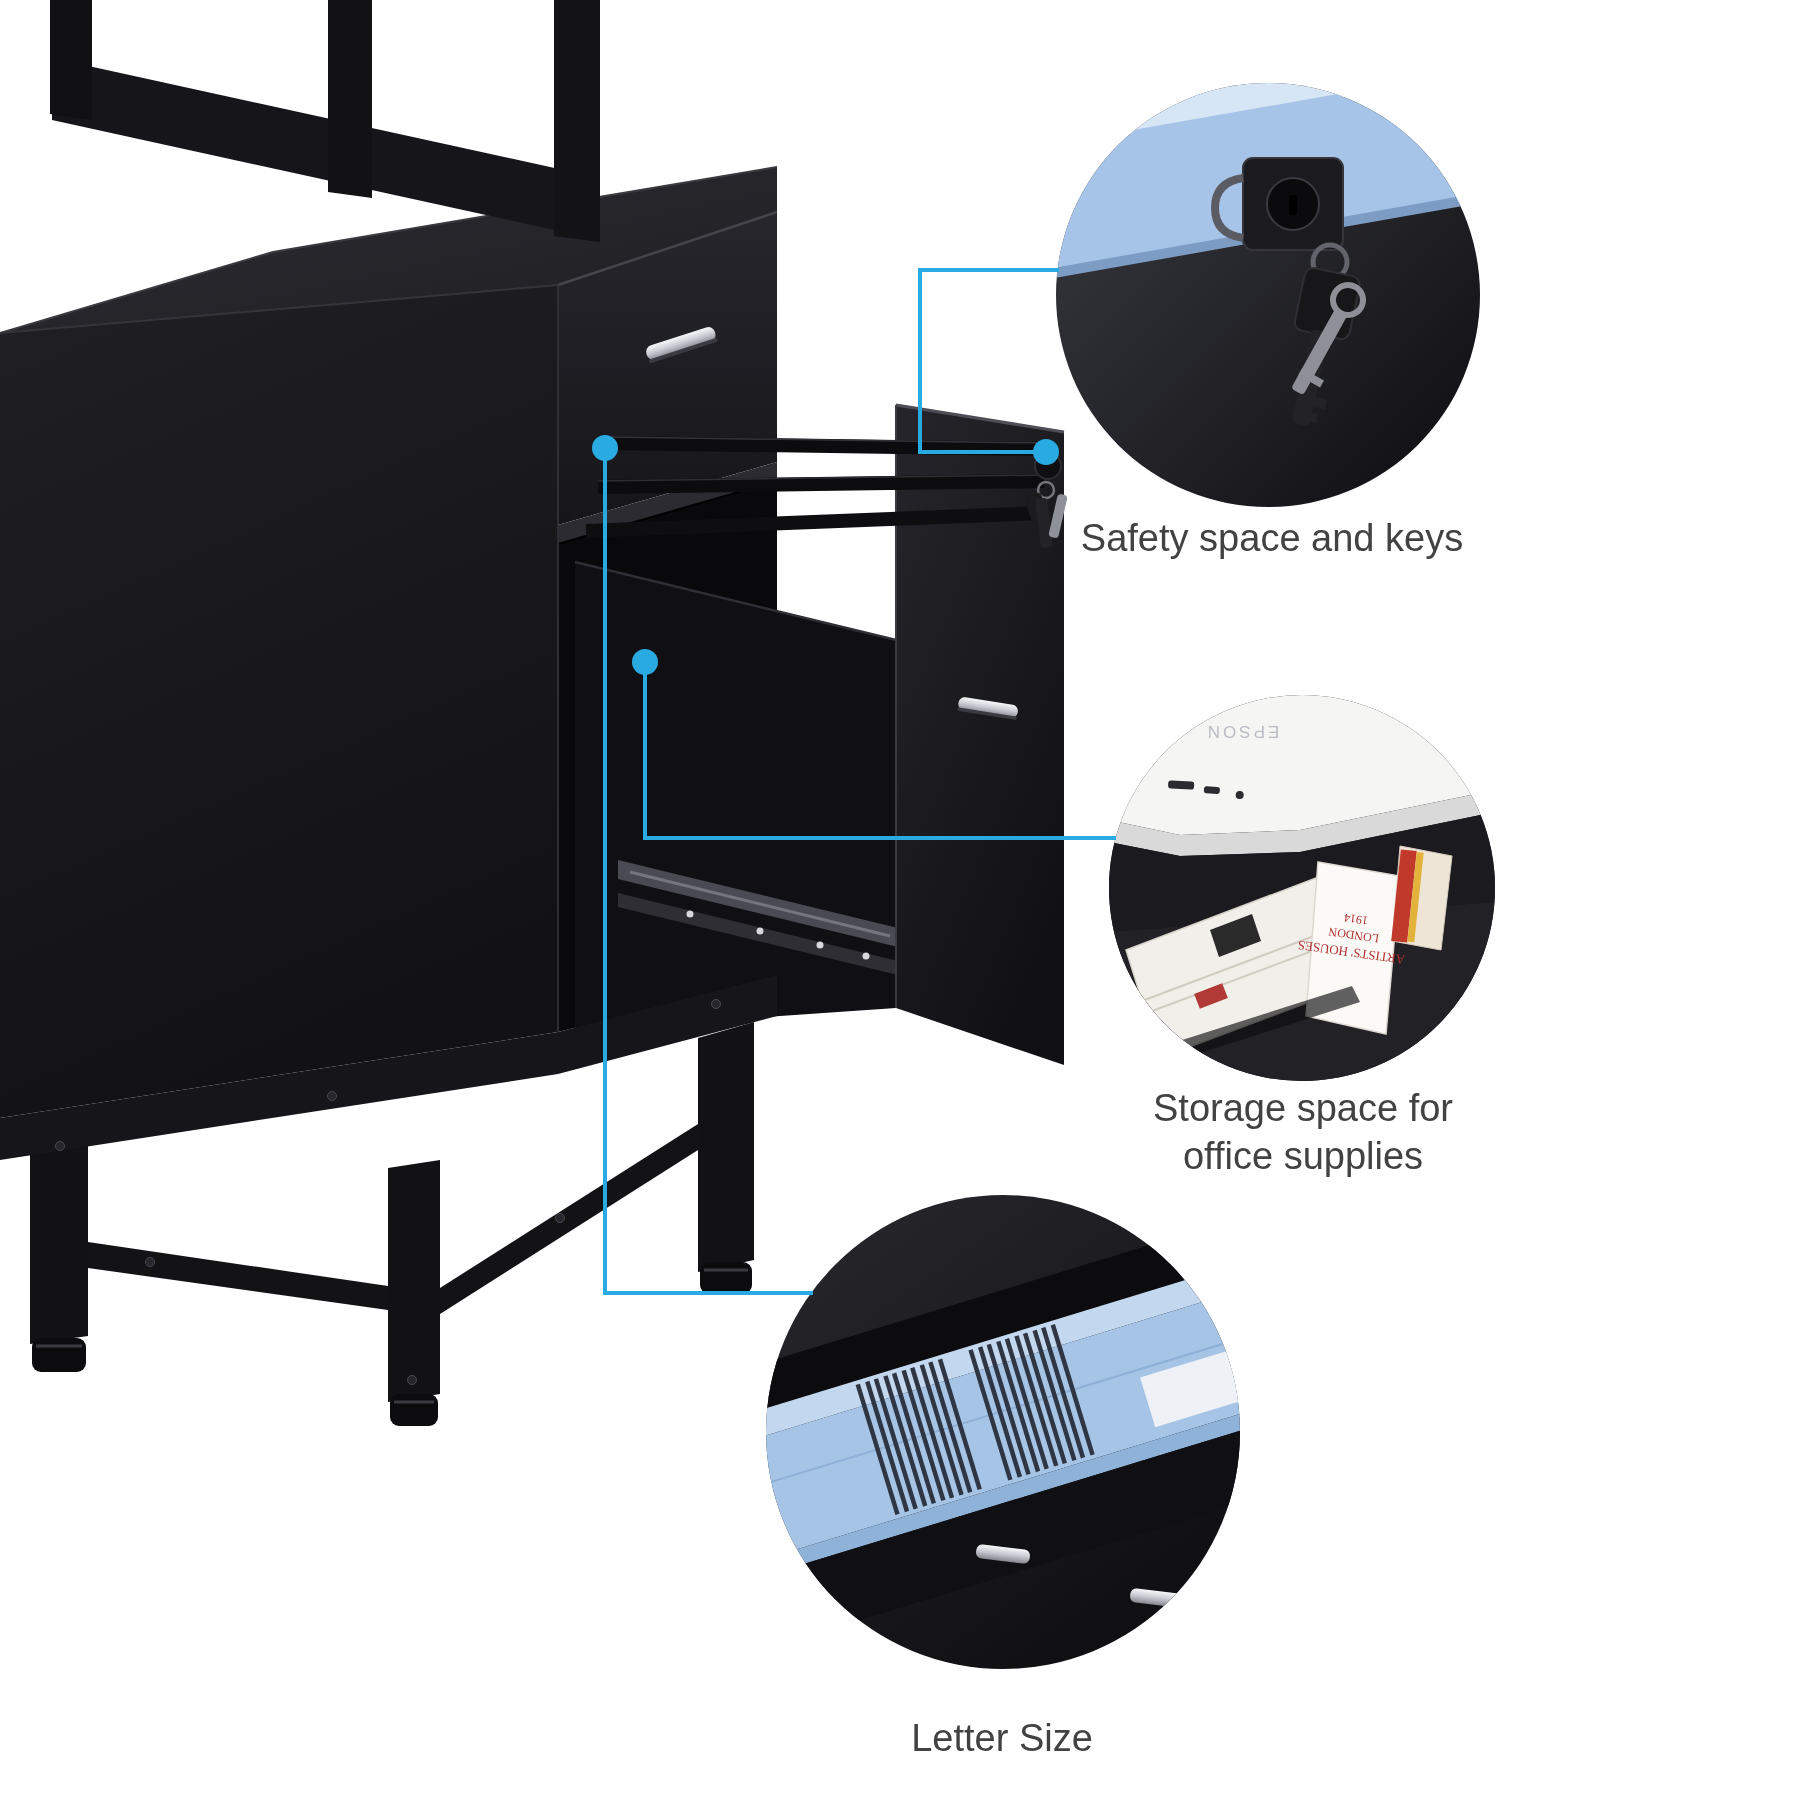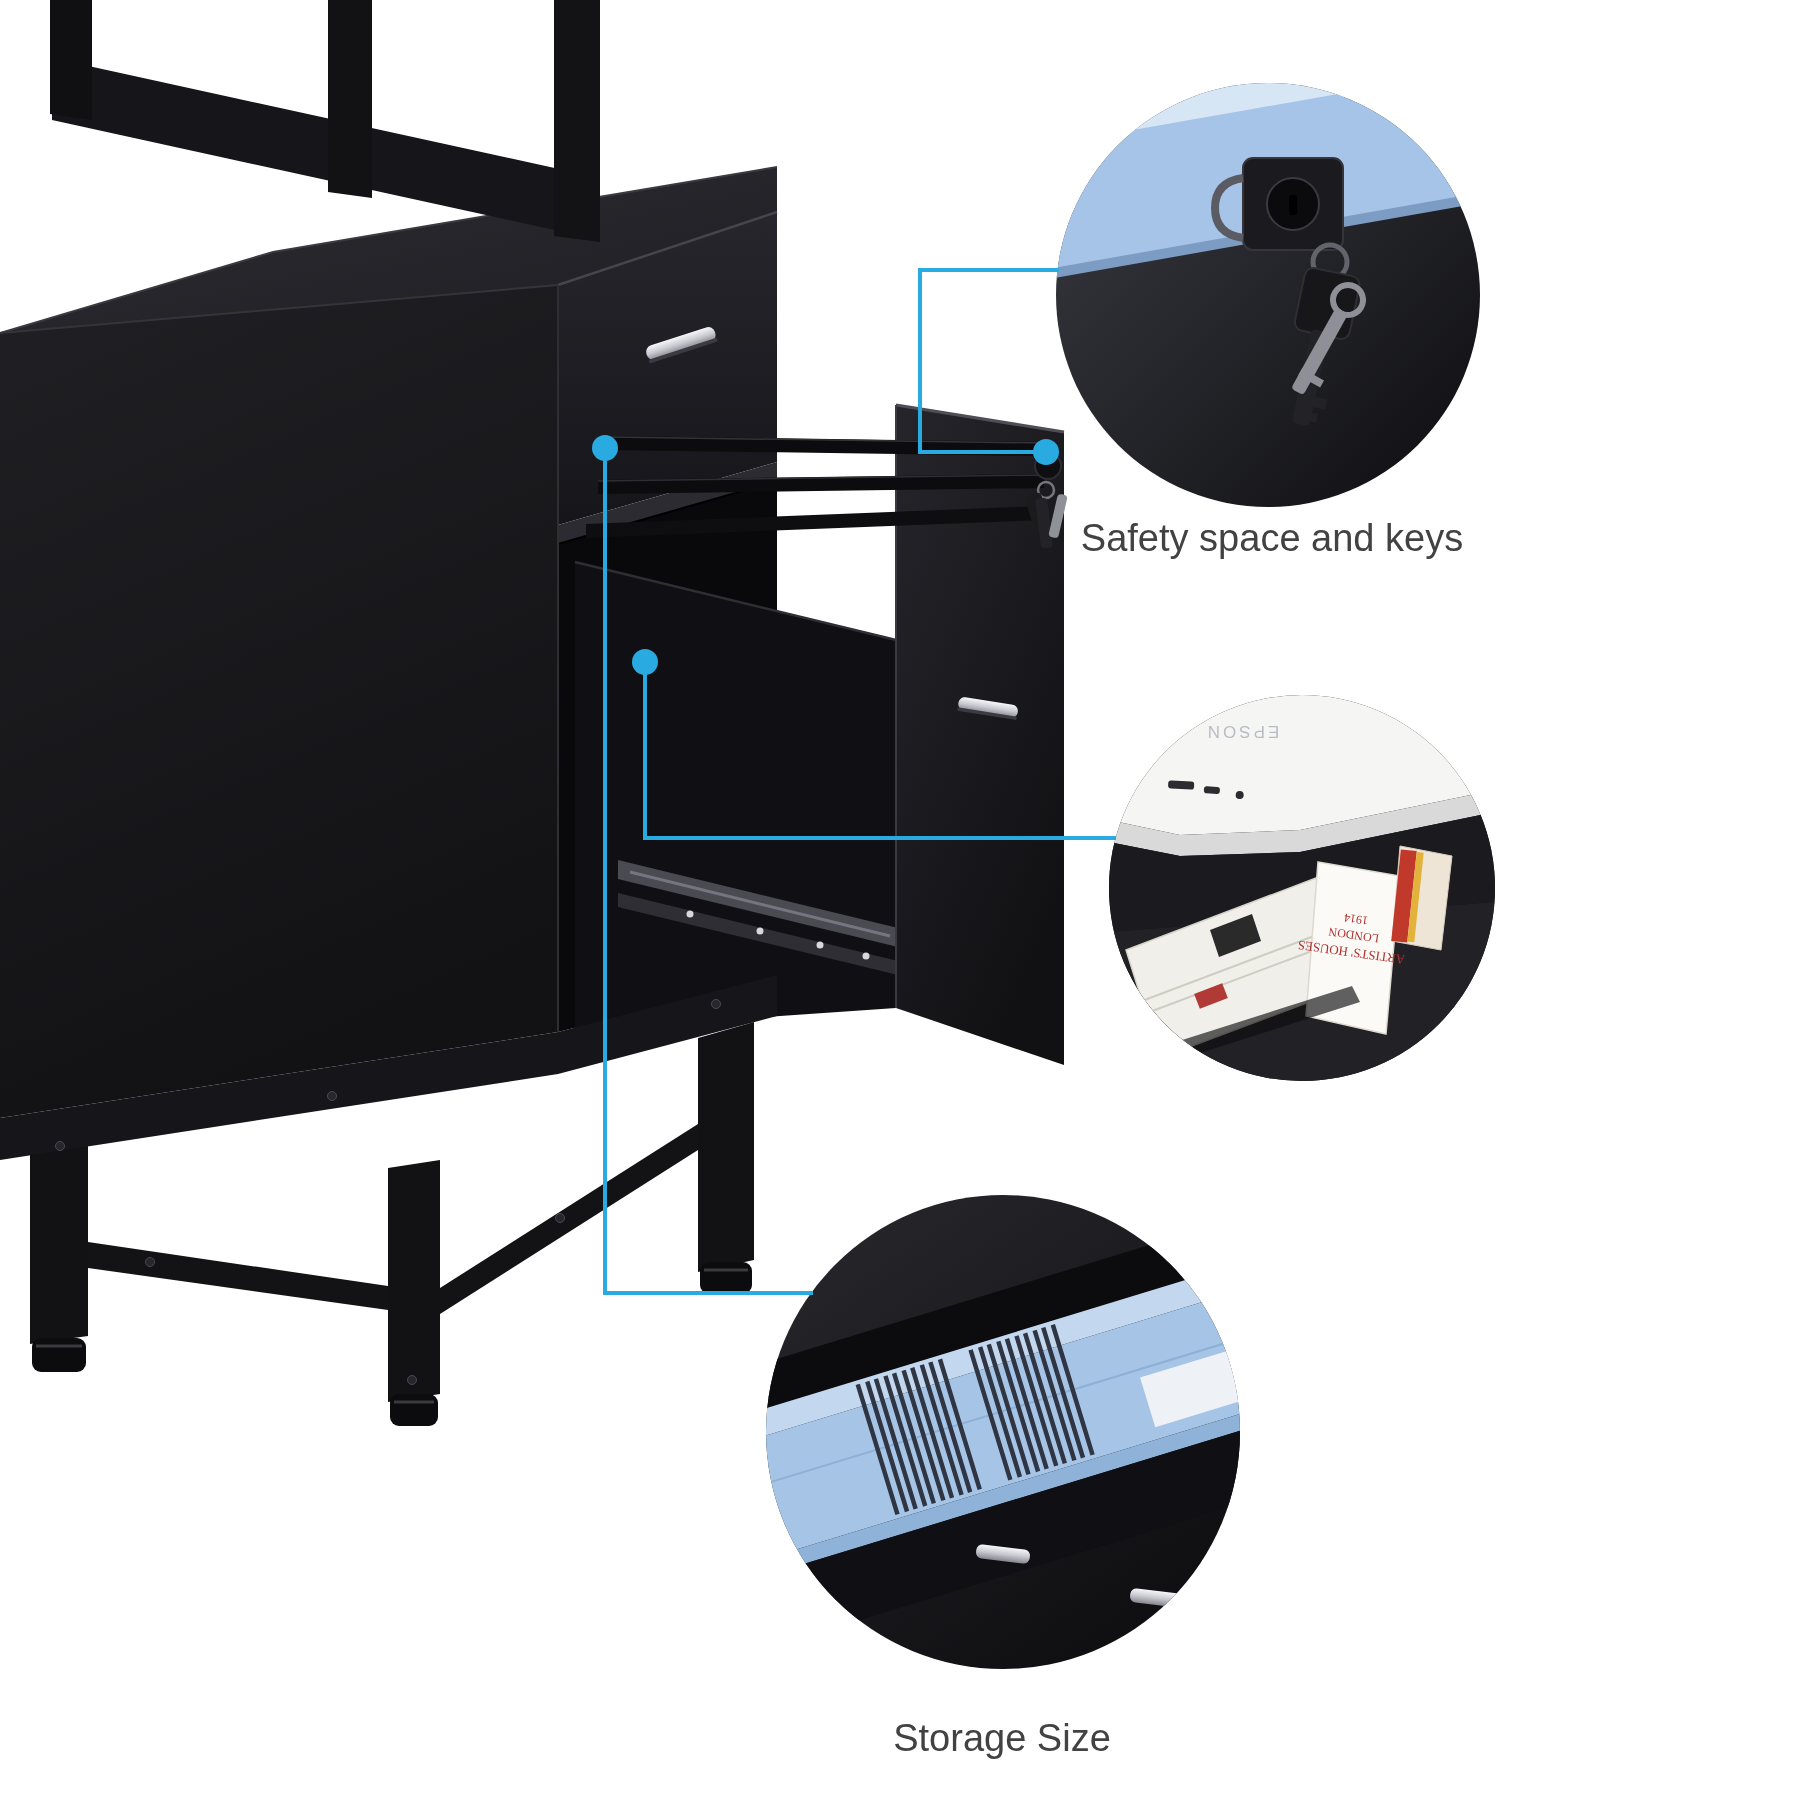--- a/index.html
+++ b/index.html
@@ -247,16 +247,20 @@
   <polyline class="connector" points="1046,452 920,452 920,270 1059,270"></polyline>
   <polyline class="connector" points="645,662 645,838 1116,838"></polyline>
   <polyline class="connector" points="605,448 605,1293 813,1293"></polyline>
   <circle class="dot" cx="1046" cy="452" r="13"></circle>
   <circle class="dot" cx="645" cy="662" r="13"></circle>
   <circle class="dot" cx="605" cy="448" r="13"></circle>
 </svg>
 
 <div class="caption" style="left:1272px;top:514px">Safety space and keys</div>
 
-
-<div class="caption" style="left:1002px;top:1714px">Storage Size</div>
-
+<div class="caption" style="left:1303px;top:1084px">
+  <div>Storage space for</div>
+  <div>office supplies</div>
 </div>
 
+<div class="caption" style="left:1002px;top:1714px">Letter Size</div>
+
+</div>
+
 </body></html>

